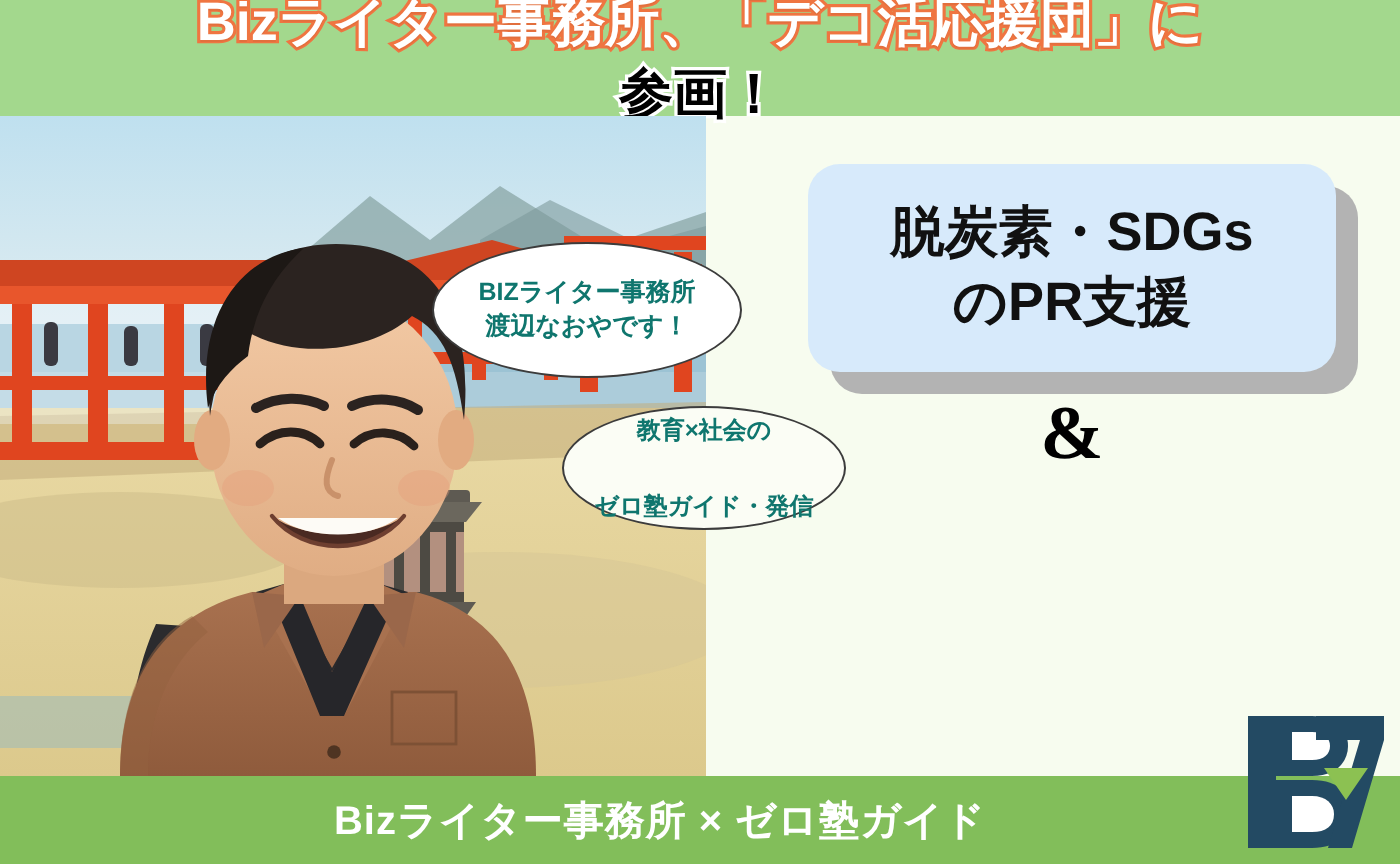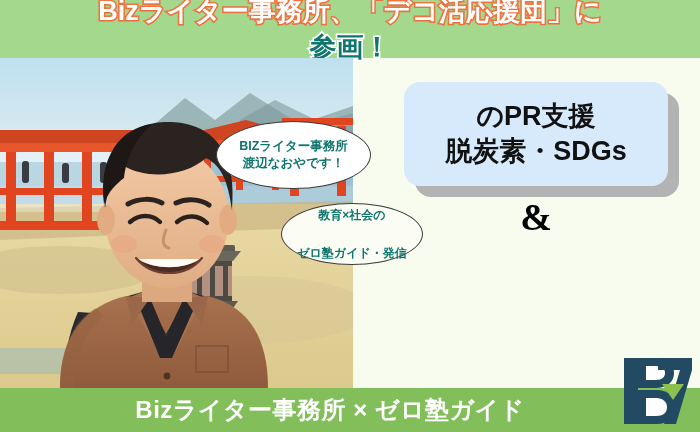--- a/index.html
+++ b/index.html
@@ -28,21 +28,21 @@
     white-space:nowrap;
     flex-direction:column;
   }
   .t-white{
     color:#ffffff;
     -webkit-text-stroke:3.2px #ef7541;
     paint-order:stroke fill;
     text-shadow:0 1px 0 rgba(0,0,0,.05);
   }
   .t-orange{
-    color:#0f766e;
+    color:#000000;
     -webkit-text-stroke:3.2px #ffffff;
     paint-order:stroke fill;
   }
 
   
   .photo{
     position:absolute;left:0;top:58px;width:353px;height:330px;
     overflow:hidden;
     background:#cfe4ef;
   }
@@ -105,21 +105,21 @@
   }
 
   
   .footer-band{
     position:absolute;left:0;bottom:0;width:700px;height:44px;
     background:#82be5a;
   }
   .footer-title{
     position:absolute;left:0;bottom:0;width:700px;height:44px;
     display:flex;align-items:center;justify-content:center;
-    color:#ffffff;font-size:24px;font-weight:bold;
+    color:#ffffff;font-size:20px;font-weight:bold;
     white-space:nowrap;letter-spacing:0.5px;
     padding-right:40px;box-sizing:border-box;
   }
 
   
   .logo{
     position:absolute;right:6px;bottom:6px;width:72px;height:70px;
   }
 </style>
 </head>
@@ -272,22 +272,22 @@
     <span>BIZライター事務所</span>
     <span>渡辺なおやです！</span>
   </div>
 
   <div class="bubble" id="bubble-2">
     <span>教育×社会の</span>
     <span>ゼロ塾ガイド・発信</span>
   </div>
 
   <div class="card" id="card-top">
+    <span>脱炭素・SDGs</span>
     <span>のPR支援</span>
-    <span>脱炭素・SDGs</span>
   </div>
 
   <div class="amp">&amp;</div>
 
 
   <div class="footer-band"></div>
   <div class="footer-title">Bizライター事務所 × ゼロ塾ガイド</div>
 
   <div class="logo">
     <svg width="72" height="70" viewBox="0 0 72 70" xmlns="http://www.w3.org/2000/svg">

